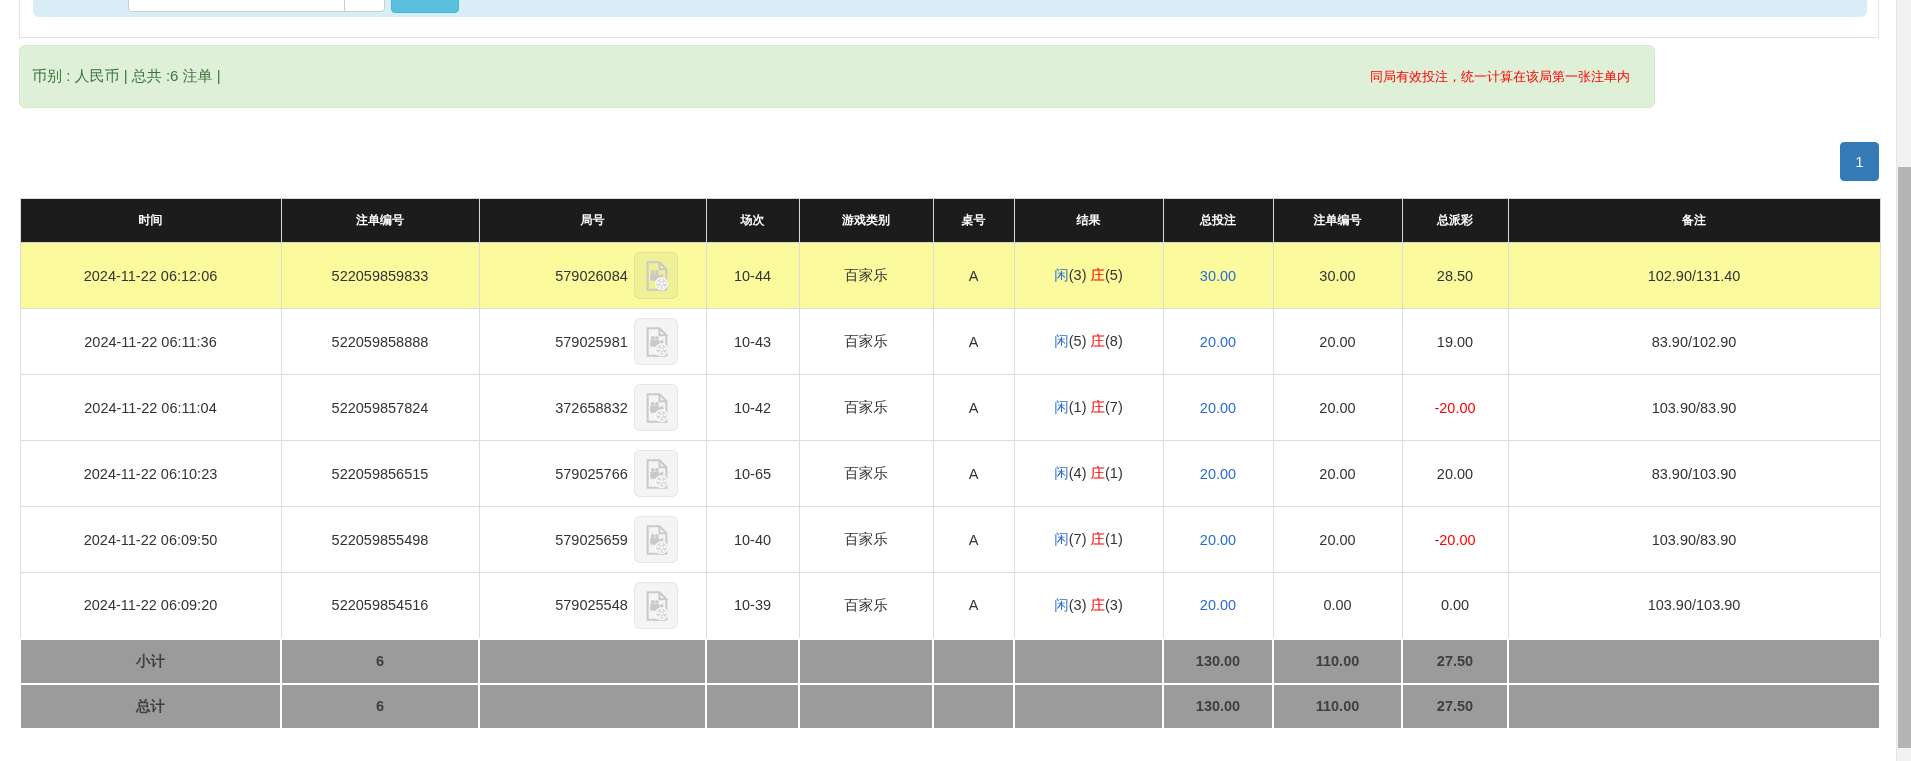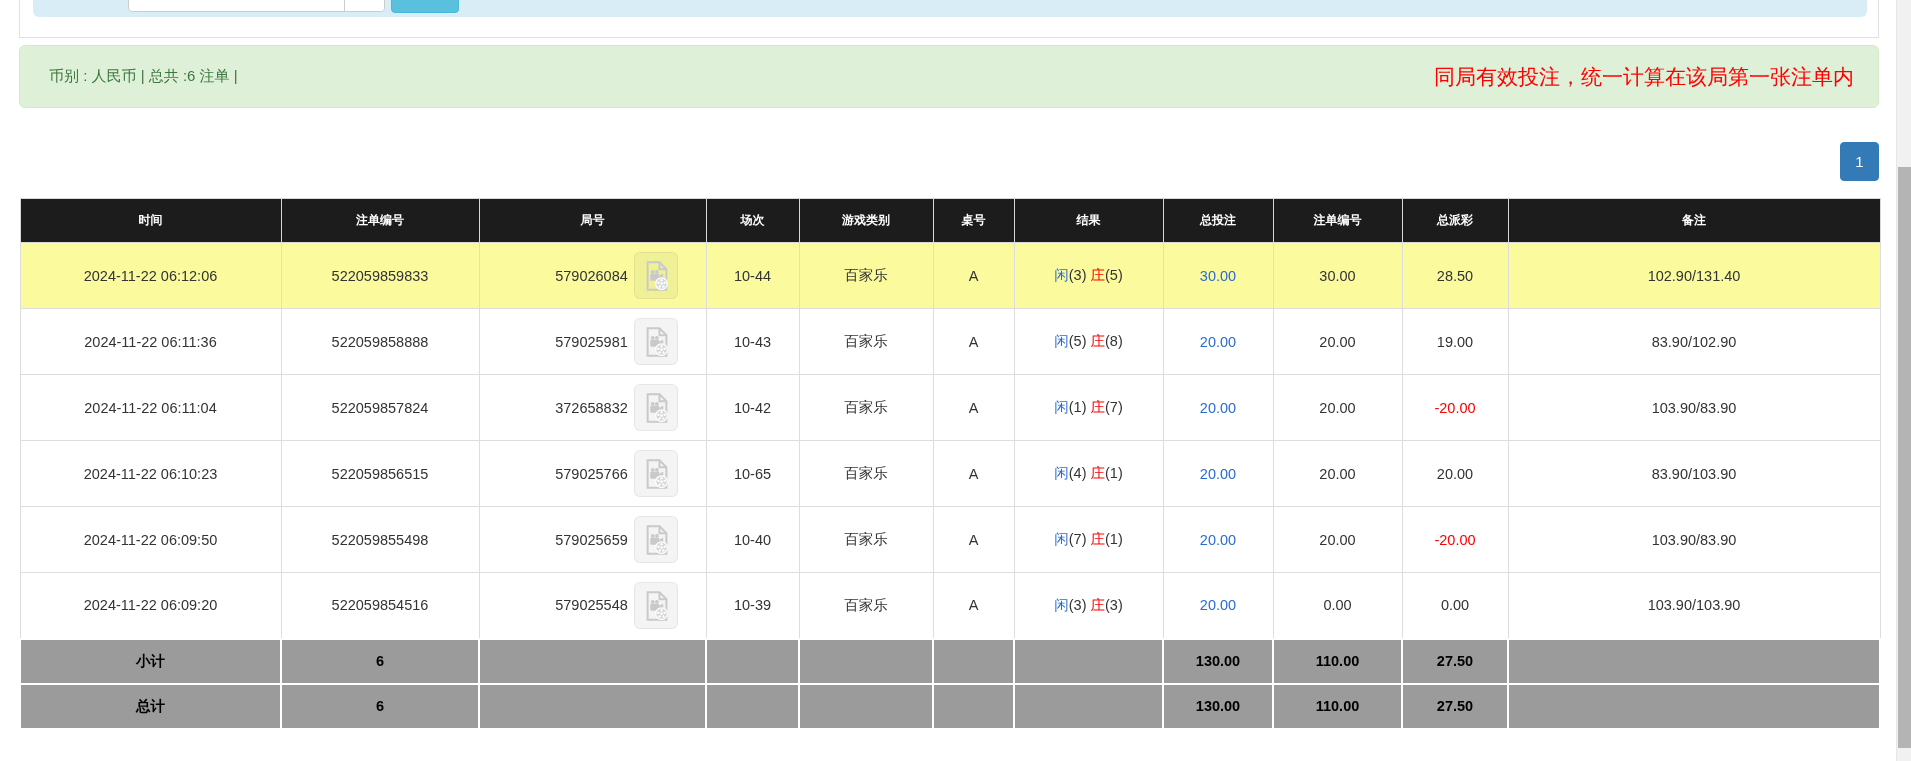--- a/index.html
+++ b/index.html
@@ -24,27 +24,27 @@
     position: absolute; right: 0; top: 0; bottom: 0; width: 40px;
     border-left: 1px solid #ccc; border-radius: 0 4px 4px 0; background: #fff;
   }
   .search-button {
     position: absolute; left: 358px; top: -18px; width: 68px; height: 31px;
     background: #5bc0de; border: 1px solid #46b8da; border-radius: 4px;
   }
 
   
   .alert-bar {
-    position: absolute; left: 19px; top: 45px; width: 1860px; height: 63px;
+    position: absolute; left: 19px; top: 45px; width: 1636px; height: 63px;
     background: #dff0d8; border: 1px solid #d6e9c6; border-radius: 6px;
     display: flex; align-items: center; justify-content: space-between;
-    padding: 0 24px 0 29px;
+    padding: 0 24px 0 12px;
   }
   .alert-left  { color: #3c763d; font-size: 15px; }
-  .alert-right { color: #ff0000; font-size: 21px; }
+  .alert-right { color: #ff0000; font-size: 13px; }
 
   
   .pager {
     position: absolute; left: 1840px; top: 142px; width: 39px; height: 39px;
     background: #337ab7; border: 1px solid #337ab7; border-radius: 4px;
     color: #fff; font-size: 15px; display: flex; align-items: center; justify-content: center;
     cursor: pointer;
   }
 
   
@@ -67,21 +67,21 @@
   .red   { color: #ff0000; }
   td.bet-total { color: #2a6cd5; cursor: pointer; }
   td.neg { color: #ff0000; }
   .round-cell { display: inline-flex; align-items: center; gap: 6px; justify-content: center; margin-left: 48px; }
   .replay-btn {
     display: inline-block; width: 44px; height: 47px; border-radius: 6px;
     background: rgba(0,0,0,0.045); border: 1px solid rgba(0,0,0,0.06);
     cursor: pointer; padding: 6px 7px 0 7px;
   }
   tr.footer-row td {
-    background: #9b9b9b; color: #000000; font-weight: bold; font-size: 14.5px;
+    background: #9b9b9b; color: #404040; font-weight: bold; font-size: 14.5px;
     height: 45px; border: 2px solid #fff;
   }
 
   
   .scrollbar-track {
     position: absolute; right: 0; top: 0; width: 15px; height: 761px;
     background: #f1f1f1; border-left: 1px solid #e6e6e6;
   }
   .scrollbar-thumb {
     position: absolute; left: 1px; right: 0; top: 167px; height: 581px; background: #b4b4b4;

